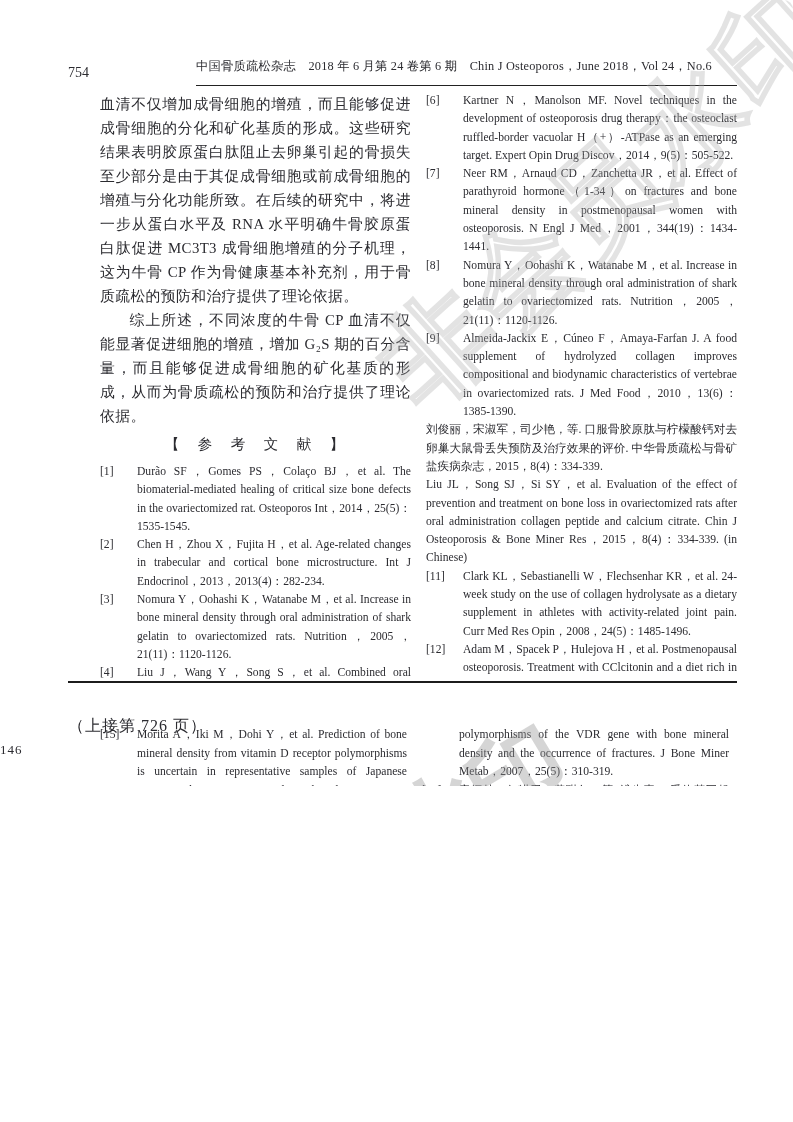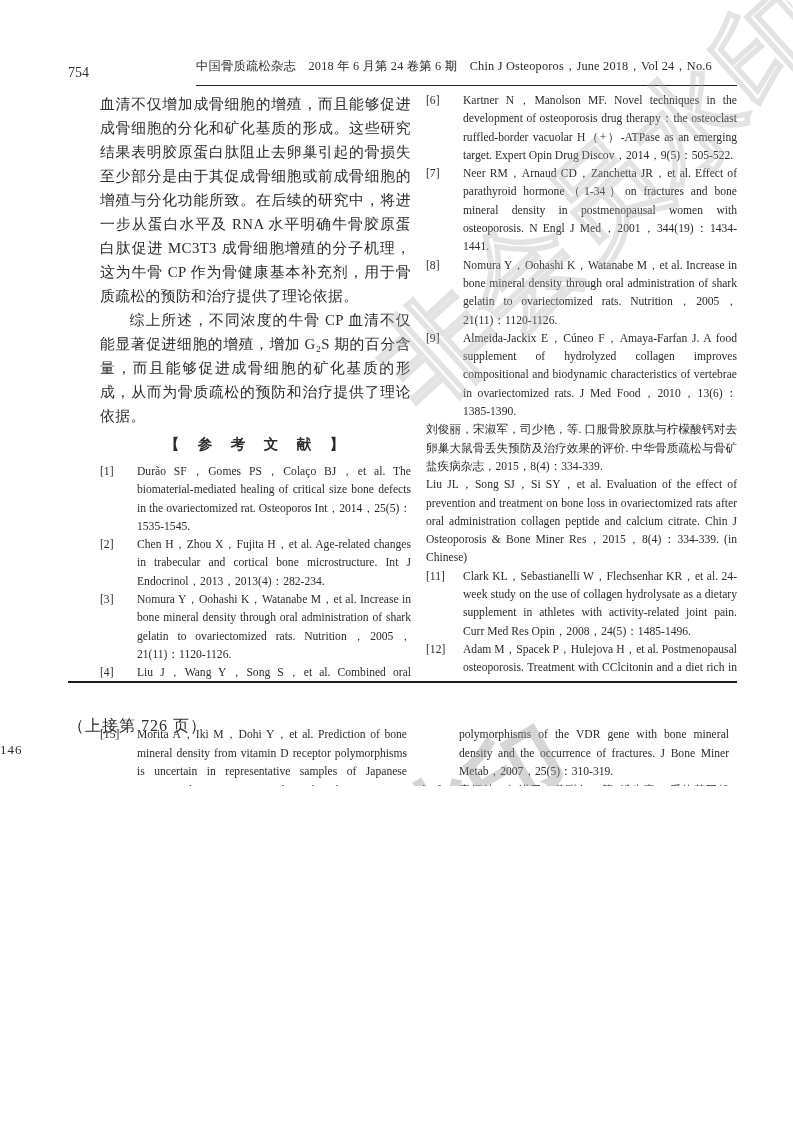--- a/index.html
+++ b/index.html
@@ -27,21 +27,21 @@
   .col{flex:1;min-width:0;}
   .top-cols{position:absolute;top:92px;left:0;right:0;height:588px;overflow:hidden;}
   
   .body-p{
     margin:0;font-size:14.8px;line-height:24px;text-align:justify;
     letter-spacing:.4px;
   }
   .body-p.indent{text-indent:2em;}
   
   .ref-heading{
-    text-align:center;font-weight:bold;font-size:14.5px;
+    text-align:center;font-weight:normal;font-size:14.5px;
     margin:7px 0 9px 0;letter-spacing:2px;
   }
   
   .ref-list{font-size:11.6px;line-height:18.3px;}
   .ref-item{display:flex;}
   .ref-label{flex:none;width:37px;}
   .ref-text{flex:1;text-align:justify;min-width:0;}
   .ref-item.right-align{display:block;text-align:right;padding-right:4px;font-size:12.3px;}
   
   .divider{

